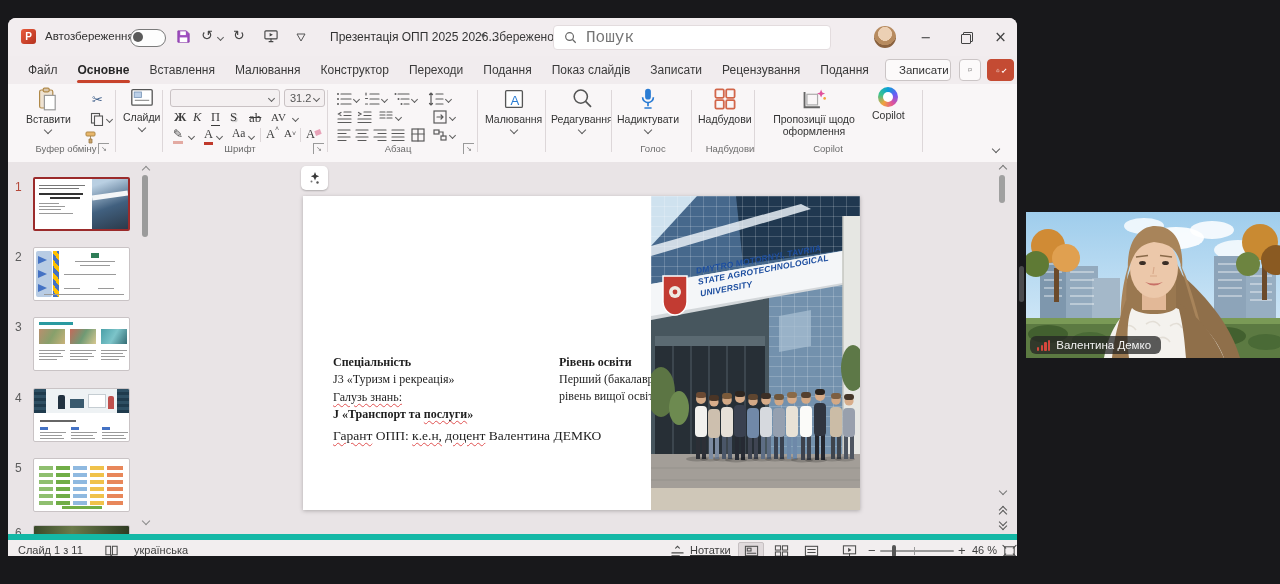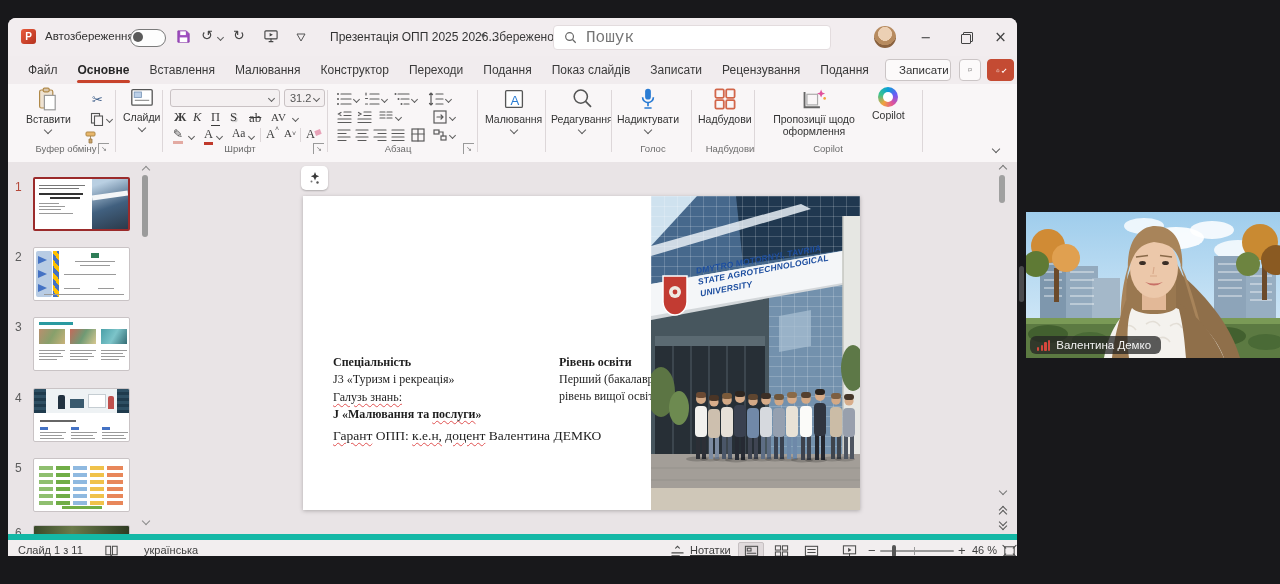--- a/index.html
+++ b/index.html
@@ -464,21 +464,21 @@
             <circle cx="3.5" cy="10.5" r="1" fill="#777"></circle>
             <circle cx="9.5" cy="11.5" r="1.2" fill="#555"></circle>
           </svg>
       </div>
 
       <div class="slide">
         <div class="serif" style="position:absolute;left:30px;top:158px;font-size:12px;line-height:1.45;">
           <b>Спеціальність</b><br>
           <span>J3 «Туризм і рекреація»</span><br>
           <span class="sp">Галузь знань:</span><br>
-          <b><span>J «Малювання та </span><span class="sp">послуги</span><span>»</span></b>
+          <b><span>J «Транспорт та </span><span class="sp">послуги</span><span>»</span></b>
         </div>
         <div class="serif" style="position:absolute;left:256px;top:158px;font-size:12px;line-height:1.4;">
           <b>Рівень освіти</b><br>
           <span>Перший (бакалаврський)</span><br>
           <span>рівень вищої освіти</span>
         </div>
         <div class="serif" style="position:absolute;left:30px;top:232px;font-size:13.5px;">
           <span class="sp">Гарант</span><span> ОПП: </span><span class="sp">к.е.н,</span><span> </span><span class="sp">доцент</span><span> Валентина ДЕМКО</span>
         </div>
 
@@ -630,21 +630,21 @@
       <span class="abs chev" style="left:992px;top:357px;border-color:#555;"></span>
         <span class="abs chev" style="left:992px;top:361px;border-color:#555;"></span>
     </div>
 
     <div class="status">
       <span class="abs" style="left:10px;top:4px;">Слайд 1 з 11</span>
       <svg class="sico abs" style="left:96px;top:4px;" viewBox="0 0 16 14">
           <path class="s" d="M2 2h5v9H2zM9 2h5v9H9z"></path>
           <path d="M4 12.5l1.5 1.5L8.5 11" stroke="#4a4a4a" stroke-width="1.2" fill="none"></path>
         </svg>
-      <span class="abs" style="left:136px;top:4px;">українська</span>
+      <span class="abs" style="left:126px;top:4px;">українська</span>
 
       <svg class="sico abs" style="left:662px;top:4px;" viewBox="0 0 16 14">
           <path class="s" d="M2 9h12M2 12h8M6 4l2-2 2 2"></path>
         </svg>
       <span class="abs" style="left:682px;top:4px;text-decoration:underline;">Нотатки</span>
 
       <div class="viewbtn on" style="left:730px;">
         <svg class="sico" viewBox="0 0 16 14">
             <rect class="s" x="1.5" y="2" width="13" height="10"></rect>
             <rect class="s" x="3.5" y="4" width="4" height="3"></rect>

